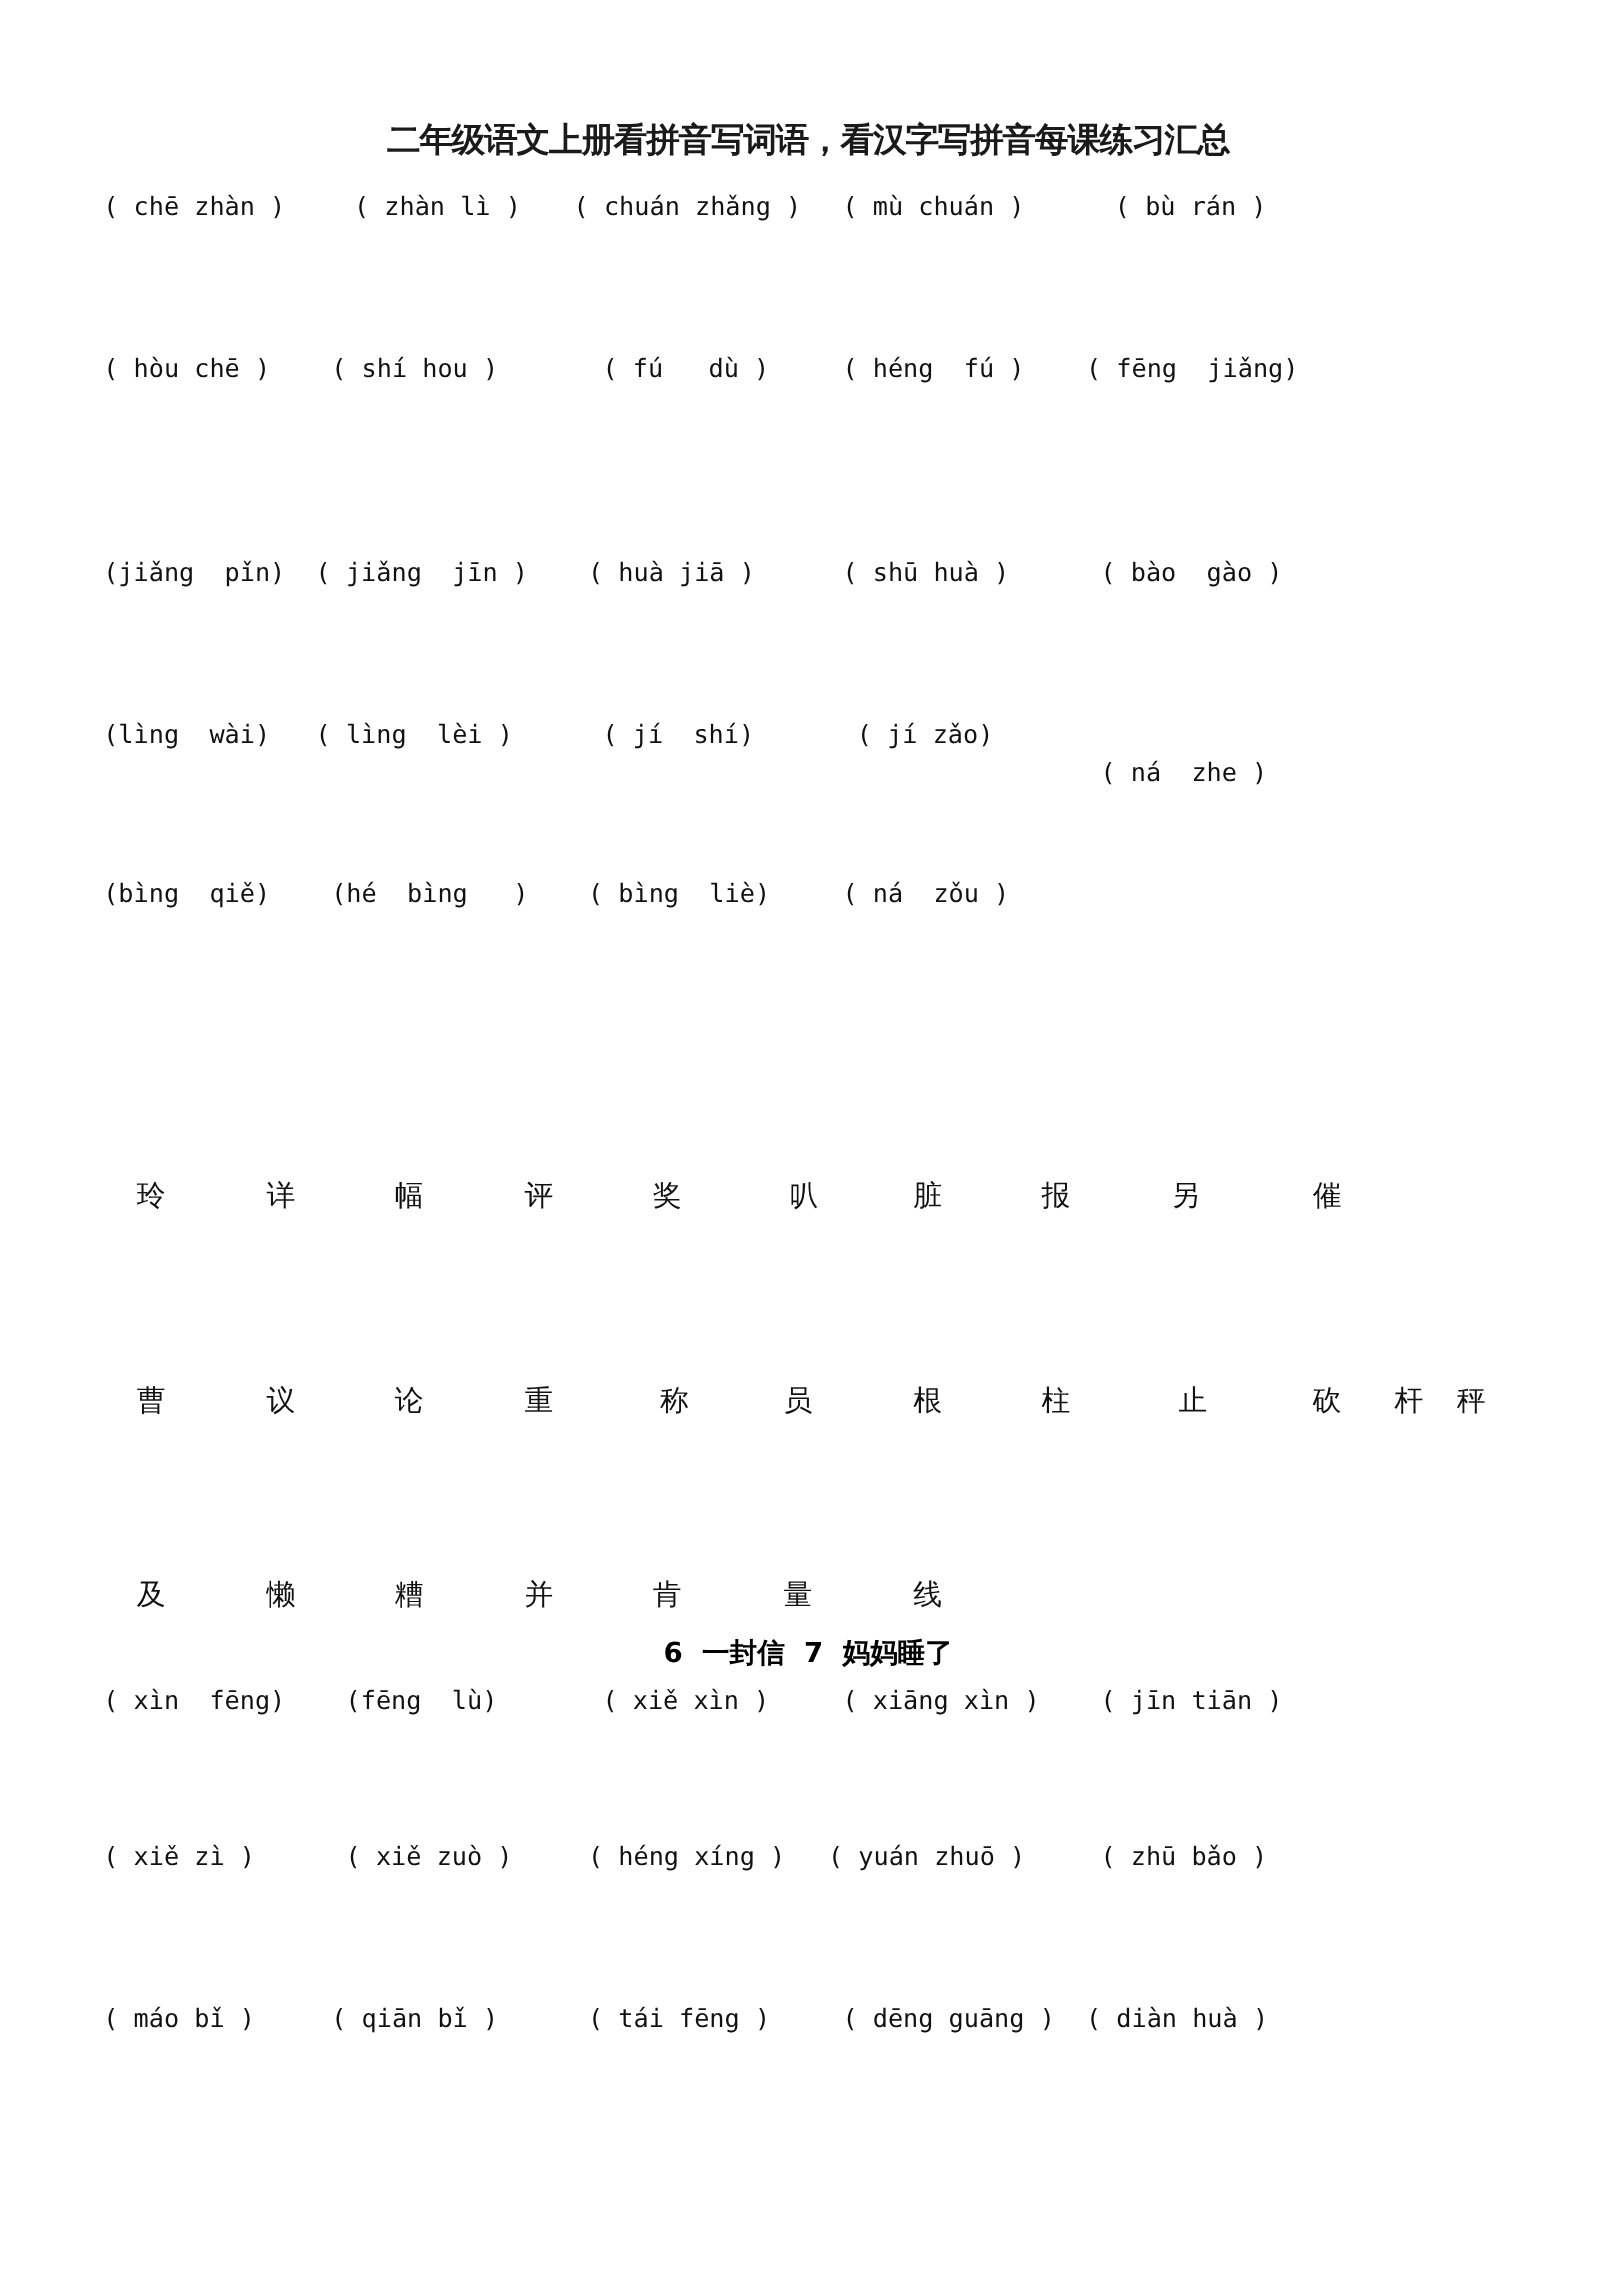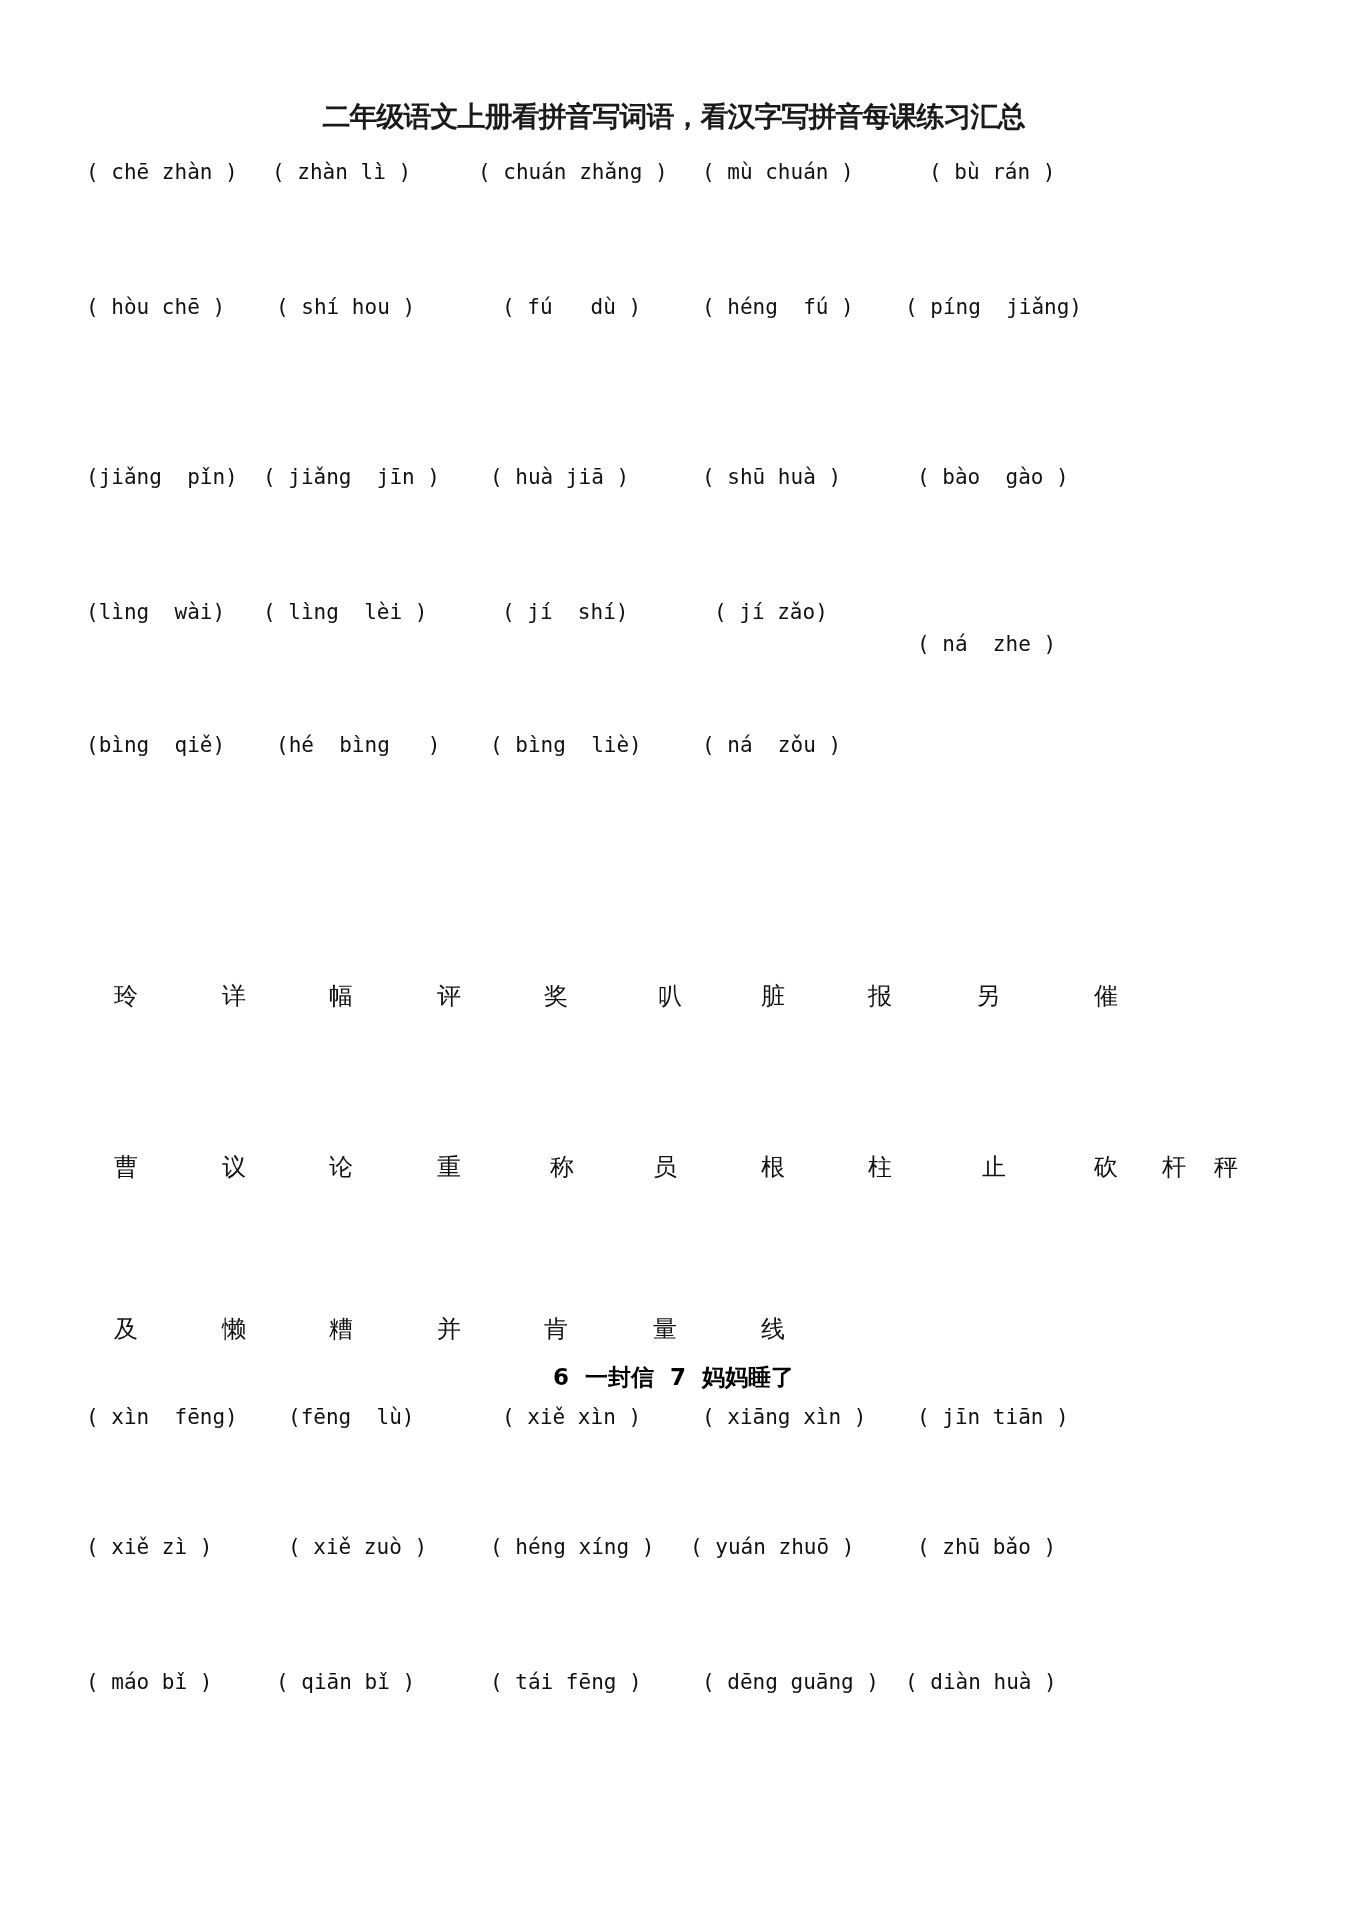--- a/index.html
+++ b/index.html
@@ -27,31 +27,31 @@
     }
   </style>
 </head>
 <body>
 
 <div>
   <div class="title">二年级语文上册看拼音写词语，看汉字写拼音每课练习汇总</div>
 
   <div>
     <span class="py" style="top:160px;left:86px">( chē zhàn )</span>
-    <span class="py" style="top:160px;left:272px">( zhàn lì )</span>
+    <span class="py" style="top:160px;left:295px">( zhàn lì )</span>
     <span class="py" style="top:160px;left:478px">( chuán zhǎng )</span>
     <span class="py" style="top:160px;left:702px">( mù chuán )</span>
     <span class="py" style="top:160px;left:929px">( bù rán )</span>
   </div>
   <div>
     <span class="py" style="top:295px;left:86px">( hòu chē )</span>
     <span class="py" style="top:295px;left:276px">( shí hou )</span>
     <span class="py" style="top:295px;left:502px">( fú   dù )</span>
     <span class="py" style="top:295px;left:702px">( héng  fú )</span>
-    <span class="py" style="top:295px;left:905px">( píng  jiǎng)</span>
+    <span class="py" style="top:295px;left:905px">( fēng  jiǎng)</span>
   </div>
   <div>
     <span class="py" style="top:465px;left:86px">(jiǎng  pǐn)</span>
     <span class="py" style="top:465px;left:263px">( jiǎng  jīn )</span>
     <span class="py" style="top:465px;left:490px">( huà jiā )</span>
     <span class="py" style="top:465px;left:702px">( shū huà )</span>
     <span class="py" style="top:465px;left:917px">( bào  gào )</span>
   </div>
   <div>
     <span class="py" style="top:600px;left:86px">(lìng  wài)</span>

